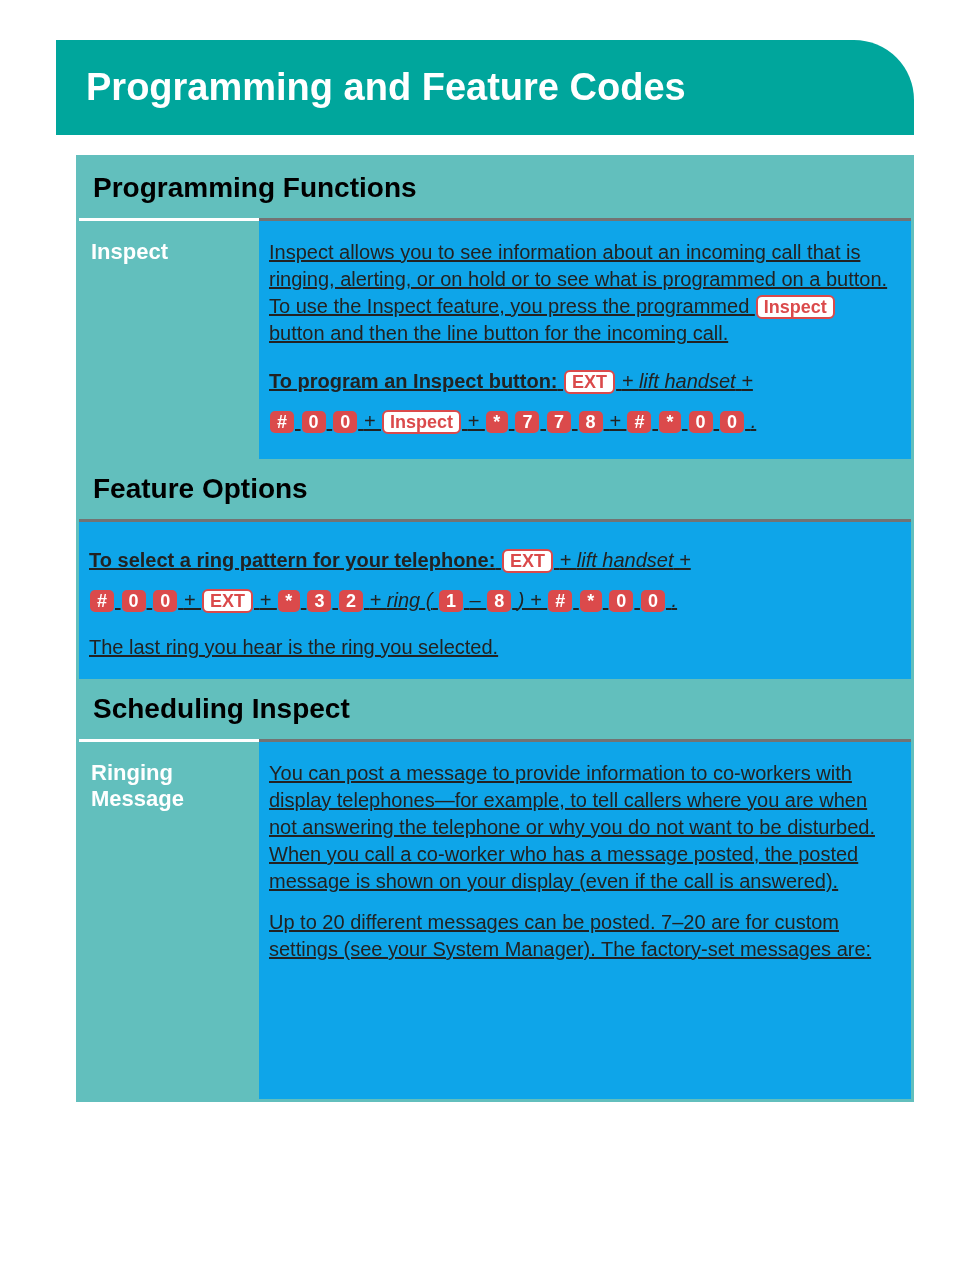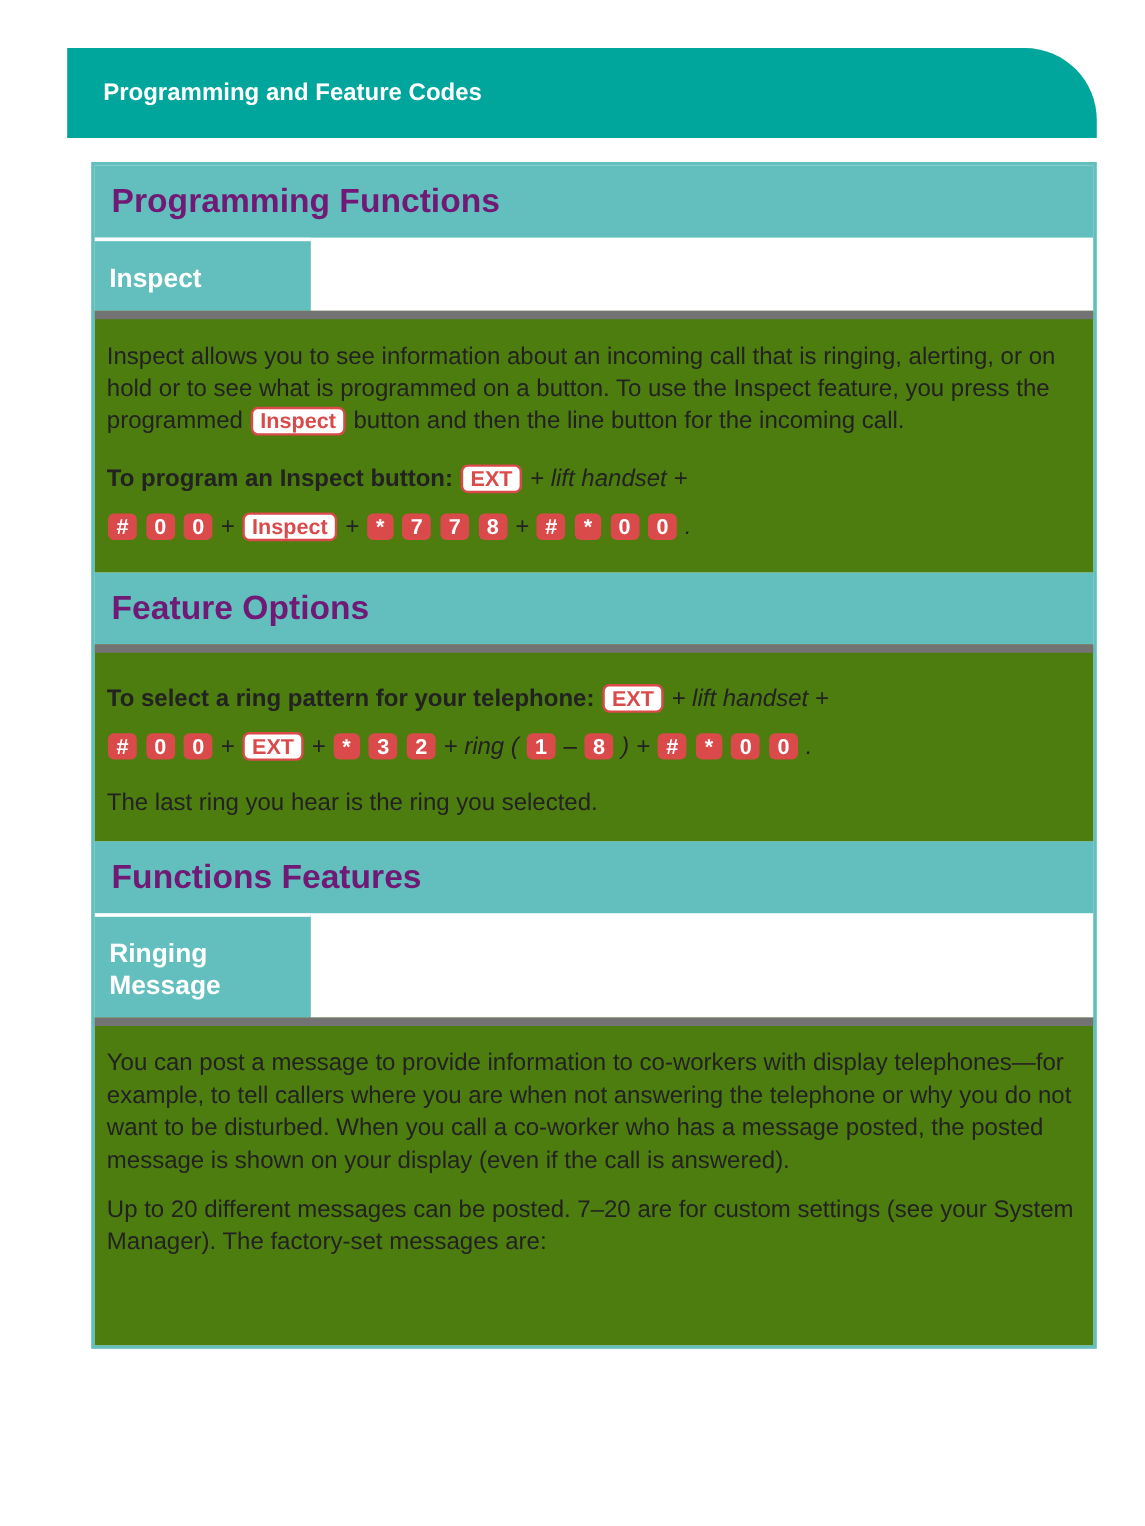--- a/index.html
+++ b/index.html
@@ -1,56 +1,57 @@
 <!DOCTYPE html>
 <html><head>
 <meta charset="utf-8">
 <style>
   * { box-sizing: border-box; margin: 0; padding: 0; }
   body { font-family: Arial, Helvetica, sans-serif; background: #fff; width: 954px; }
   .page { padding: 40px 40px 40px 56px; }
   .banner {
     background: #00a69c;
     color: #fff;
-    font-size: 20px;
+    font-size: 38px;
     font-weight: bold;
     padding: 26px 30px;
     border-top-right-radius: 60px;
     margin-bottom: 20px;
   }
   .main-box {
     border: 3px solid #62bfbd;
     margin-left: 20px;
   }
   .section-header {
     background: #62bfbd;
-    color: #701a75;
+    color: #000000;
     font-size: 28px;
     font-weight: bold;
     padding: 14px 14px;
   }
-  .row { display: flex; flex-direction: column; }
+  .row { display: flex; }
   .left {
     width: 180px;
     min-width: 180px;
     background: #62bfbd;
     color: #fff;
     font-size: 22px;
     font-weight: bold;
     padding: 18px 12px 14px 12px;
     border-top: 3px solid #fff;
   }
   .right {
     flex: 1;
-    background: #4d7c0f;
+    background: #0ea5e9;
     padding: 18px 14px 18px 10px;
     font-size: 20px;
     color: #222;
     line-height: 1.35;
-    border-top: 7px solid #737373;
+    border-top: 3px solid #737373;
+    text-decoration: underline;
   }
   .right p { margin-bottom: 14px; }
   .right p:last-child { margin-bottom: 0; }
   .lead { font-weight: bold; }
   .key {
     display: inline-block;
     background: #db4a4b;
     color: #fff;
     font-weight: bold;
     border-radius: 5px;
@@ -145,21 +146,21 @@
           <span class="key">#</span>
           <span class="key">*</span>
           <span class="key">0</span>
           <span class="key">0</span>
           <span class="ital"> .</span>
         </p>
         <p>The last ring you hear is the ring you selected.</p>
       </div>
     </div>
 
-    <div class="section-header">Functions Features</div>
+    <div class="section-header">Scheduling Inspect</div>
     <div class="row" style="min-height:360px;">
       <div class="left">
         <span>Ringing</span><br>
         <span>Message</span>
       </div>
       <div class="right">
         <p>You can post a message to provide information to co-workers with display telephones—for example, to tell callers where you are when not answering the telephone or why you do not want to be disturbed. When you call a co-worker who has a message posted, the posted message is shown on your display (even if the call is answered).</p>
         <p>Up to 20 different messages can be posted. 7–20 are for custom settings (see your System Manager). The factory-set messages are:</p>
       </div>
     </div>

